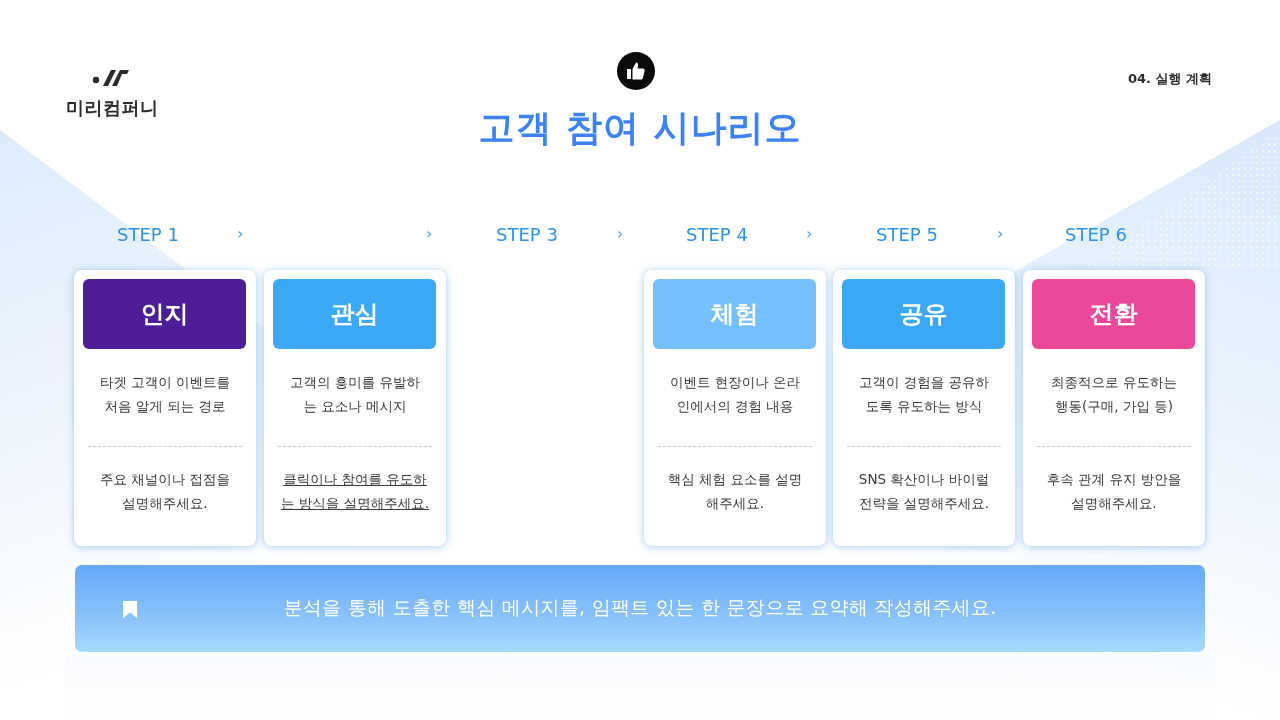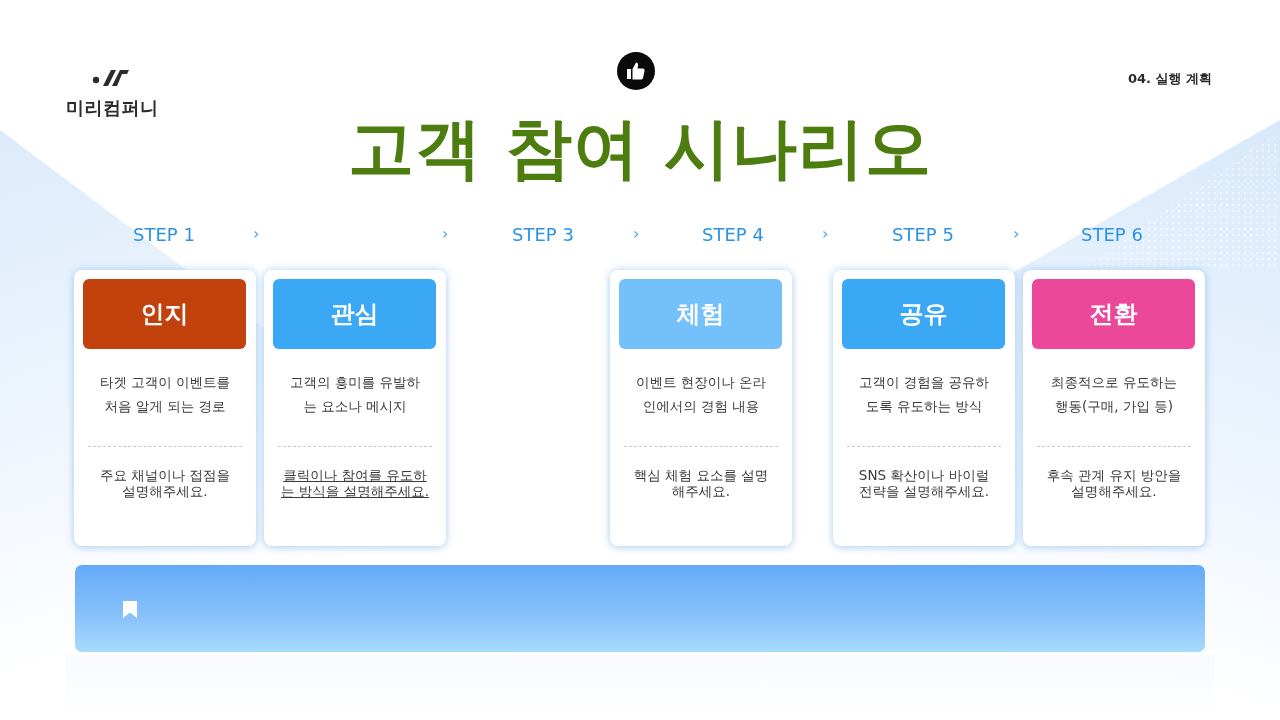--- a/index.html
+++ b/index.html
@@ -25,23 +25,23 @@
   }
 
   .logo { position: absolute; left: 66px; top: 66px; display: flex; align-items: center; gap: 8px; flex-direction: column; }
   .logo-mark { width: 40px; height: 22px; }
   .logo-text { font-size: 18px; font-weight: bold; color: #2b2b2b; letter-spacing: 0.5px; }
 
   .section-label { position: absolute; right: 68px; top: 70px; font-size: 13px; font-weight: bold; color: #2b2b2b; }
 
   .thumb-icon { position: absolute; left: 617px; top: 52px; width: 38px; height: 38px; border-radius: 50%; background: #0a0a0a; display: flex; align-items: center; justify-content: center; }
 
-  .page-title { position: absolute; left: 0; width: 1280px; top: 104px; text-align: center; font-size: 66px; font-weight: bold; color: #4d7c0f; letter-spacing: 1px; }
+  .page-title { position: absolute; left: 0; width: 1280px; top: 104px; text-align: center; font-size: 36px; font-weight: bold; color: #3b82f6; letter-spacing: 1px; }
 
-  .steps-row { position: absolute; left: 70px; top: 222px; width: 1140px; height: 30px; }
+  .steps-row { position: absolute; left: 54px; top: 222px; width: 1140px; height: 30px; }
   .step-label { position: absolute; width: 180px; text-align: center; font-size: 18px; color: #2a93e6; top: 2px; }
   .step-arrow { position: absolute; top: 2px; font-size: 16px; color: #4aa3ec; }
 
   .cards { position: absolute; left: 74px; top: 270px; width: 1132px; height: 278px; }
   .card {
     position: absolute; top: 0; width: 182px; height: 276px; background: #ffffff;
     border-radius: 8px;
     box-shadow: 0 0 8px rgba(120,180,240,0.45), 0 2px 6px rgba(150,190,230,0.35);
   }
   .card-head {
@@ -51,21 +51,21 @@
   }
   .card-desc {
     position: absolute; left: 8px; right: 8px; top: 100px; text-align: center;
     font-size: 13.5px; line-height: 24px; color: #3a3a3a;
   }
   .card-divider {
     position: absolute; left: 14px; right: 14px; top: 176px; border-top: 1px dashed #c9c9c9;
   }
   .card-note {
     position: absolute; left: 8px; right: 8px; top: 197px; text-align: center;
-    font-size: 13.5px; line-height: 16px; color: #3a3a3a;
+    font-size: 13.5px; line-height: 24px; color: #3a3a3a;
   }
 
   .summary-bar {
     position: absolute; left: 75px; top: 565px; width: 1130px; height: 87px; border-radius: 7px;
     background: linear-gradient(180deg, #64aaf8 0%, #86c0fb 55%, #a7dafd 100%);
   }
   .summary-icon { position: absolute; left: 48px; top: 36px; width: 14px; height: 17px; }
   .summary-text {
     position: absolute; left: 0; right: 0; top: 30px; text-align: center;
     font-size: 19px; color: #ffffff; letter-spacing: 0.3px;
@@ -107,36 +107,36 @@
   <span class="step-arrow" style="left:563px">›</span>
   <span class="step-label" style="left:573px">STEP 4</span>
   <span class="step-arrow" style="left:752px">›</span>
   <span class="step-label" style="left:763px">STEP 5</span>
   <span class="step-arrow" style="left:943px">›</span>
   <span class="step-label" style="left:952px">STEP 6</span>
 </div>
 
 <div class="cards">
   <div class="card" style="left:0px">
-    <div class="card-head" style="background:#c2410c">인지</div>
+    <div class="card-head" style="background:#4c1d95">인지</div>
     <div class="card-desc" style="white-space: pre-line;">타겟 고객이 이벤트를
 처음 알게 되는 경로</div>
     <div class="card-divider"></div>
     <div class="card-note" style="white-space: pre-line;">주요 채널이나 접점을
 설명해주세요.</div>
   </div>
   <div class="card" style="left:190px">
     <div class="card-head" style="background:#3aa8f5">관심</div>
     <div class="card-desc" style="white-space: pre-line;">고객의 흥미를 유발하
 는 요소나 메시지</div>
     <div class="card-divider"></div>
     <div class="card-note" style="white-space: pre-line; text-decoration: underline;">클릭이나 참여를 유도하
 는 방식을 설명해주세요.</div>
   </div>
-  <div class="card" style="left:536px">
+  <div class="card" style="left:570px">
     <div class="card-head" style="background:#73c0fb">체험</div>
     <div class="card-desc" style="white-space: pre-line;">이벤트 현장이나 온라
 인에서의 경험 내용</div>
     <div class="card-divider"></div>
     <div class="card-note" style="white-space: pre-line;">핵심 체험 요소를 설명
 해주세요.</div>
   </div>
   <div class="card" style="left:759px">
     <div class="card-head" style="background:#3aa8f5">공유</div>
     <div class="card-desc" style="white-space: pre-line;">고객이 경험을 공유하
@@ -152,15 +152,16 @@
     <div class="card-divider"></div>
     <div class="card-note" style="white-space: pre-line;">후속 관계 유지 방안을
 설명해주세요.</div>
   </div>
 </div>
 
 <div class="summary-bar">
   <svg class="summary-icon" viewBox="0 0 14 17">
     <path d="M0 0 H14 V17 L7 11.5 L0 17 Z" fill="#ffffff"></path>
   </svg>
+  <div class="summary-text">분석을 통해 도출한 핵심 메시지를, 임팩트 있는 한 문장으로 요약해 작성해주세요.</div>
 </div>
 
 <div class="bottom-fade"></div>
 
 </body></html>

